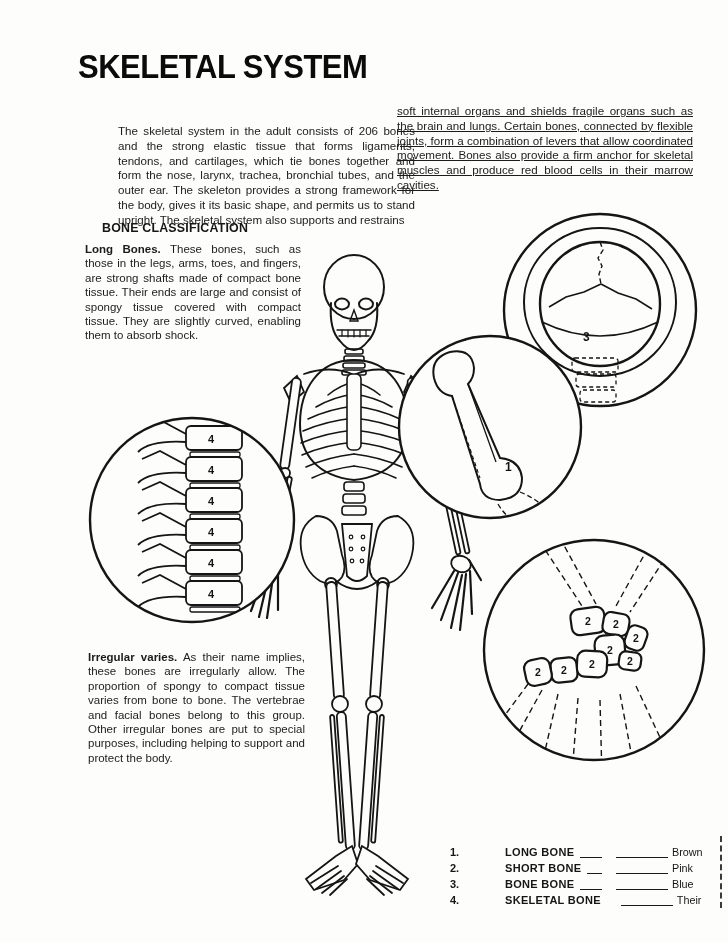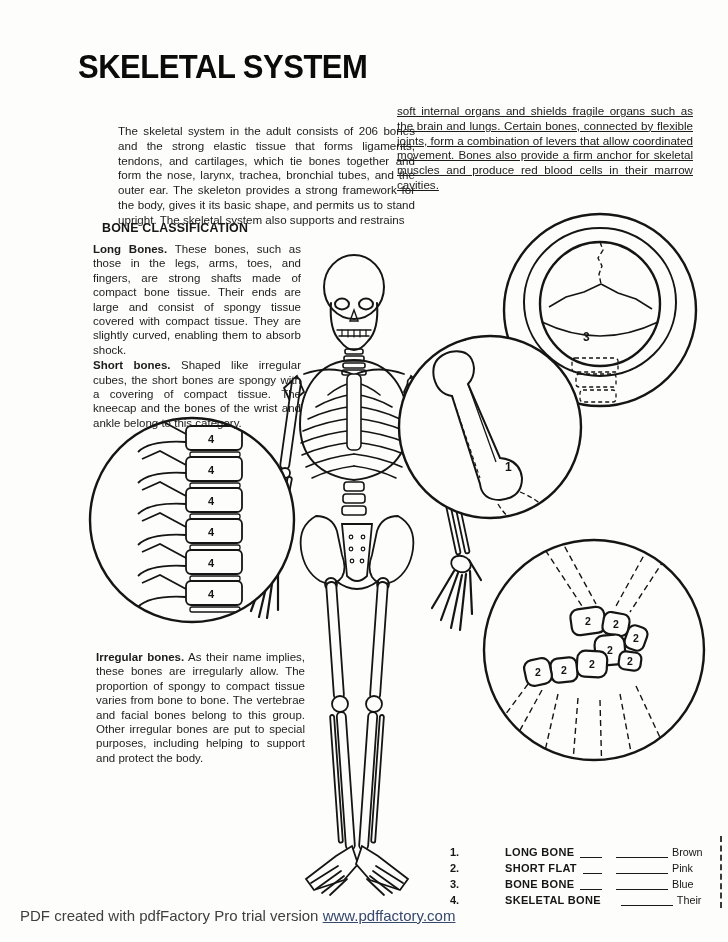--- a/index.html
+++ b/index.html
@@ -14,21 +14,21 @@
   .title{
     left:78px;top:48px;font-size:31px;font-weight:bold;letter-spacing:-0.5px;
     color:#0b0b0b;transform:scaleY(1.06);transform-origin:left top;white-space:nowrap;
   }
   .col{font-size:11.6px;line-height:14.8px;text-align:justify;color:#1c1c1c;}
   .intro-left{left:78px;top:124px;width:297px;margin-left:40px;}
   .intro-right{left:397px;top:104px;width:296px;text-decoration:underline;}
   .cls-head{left:102px;top:221px;font-size:12.4px;font-weight:bold;letter-spacing:0.2px;}
   .cls-a{left:85px;top:242px;width:216px;font-size:11.5px;line-height:14.4px;}
   .cls-b{left:88px;top:650px;width:217px;font-size:11.5px;line-height:14.4px;}
-  .para{margin:0 0 1px 8px;}
+  .para{margin:0 0 1px 0;}
   .term{font-weight:bold;}
   .legend{left:450px;top:842px;width:262px;z-index:3;}
   .legend-row{display:flex;align-items:flex-end;height:16px;font-size:11px;}
   .lnum{font-weight:bold;width:15px;flex:none;}
   .llabel{font-weight:bold;letter-spacing:0.3px;white-space:nowrap;flex:none;padding-right:6px;margin-left:40px;}
   .lline{border-bottom:1.6px solid #1a1a1a;height:10px;}
   .lline.l1{flex:1;margin-right:14px;}
   .lline.l2{width:52px;flex:none;margin-right:4px;}
   .lcolor{width:40px;flex:none;text-align:left;font-size:10.8px;}
   .footer{left:20px;top:907px;font-size:15px;color:#3f3f3f;z-index:3;}
@@ -277,38 +277,37 @@
 
   <div class="txt title">SKELETAL SYSTEM</div>
 
   <div class="txt col intro-left">The skeletal system in the adult consists of 206 bones and the strong elastic tissue that forms ligaments, tendons, and cartilages, which tie bones together and form the nose, larynx, trachea, bronchial tubes, and the outer ear. The skeleton provides a strong framework for the body, gives it its basic shape, and permits us to stand upright. The skeletal system also supports and restrains</div>
   <div class="txt col intro-right">soft internal organs and shields fragile organs such as the brain and lungs. Certain bones, connected by flexible joints, form a combination of levers that allow coordinated movement. Bones also provide a firm anchor for skeletal muscles and produce red blood cells in their marrow cavities.</div>
 
   <div class="txt cls-head">BONE CLASSIFICATION</div>
 
   <div class="txt col cls-a">
     <p class="para"><b class="term">Long Bones.</b> <span>These bones, such as those in the legs, arms, toes, and fingers, are strong shafts made of compact bone tissue. Their ends are large and consist of spongy tissue covered with compact tissue. They are slightly curved, enabling them to absorb shock.</span></p>
-    <p class="para"><b class="term">Short bones.</b> <span>Shaped like irregular cubes, the short bones are spongy with a covering of compact tissue. The kneecap and the bones of the wrist and ankle belong to this category.</span></p>
   </div>
 
   <div class="txt col cls-b">
-    <p class="para"><b class="term">Irregular bones.</b> <span>As their name implies, these bones are irregularly allow. The proportion of spongy to compact tissue varies from bone to bone. The vertebrae and facial bones belong to this group. Other irregular bones are put to special purposes, including helping to support and protect the body.</span></p>
+    <p class="para"><b class="term">Irregular varies.</b> <span>As their name implies, these bones are irregularly allow. The proportion of spongy to compact tissue varies from bone to bone. The vertebrae and facial bones belong to this group. Other irregular bones are put to special purposes, including helping to support and protect the body.</span></p>
   </div>
 
   <div class="txt legend">
     <div class="legend-row">
       <span class="lnum">1.</span>
       <span class="llabel">LONG BONE</span>
       <span class="lline l1"></span>
       <span class="lline l2"></span>
       <span class="lcolor">Brown</span>
     </div>
     <div class="legend-row">
       <span class="lnum">2.</span>
-      <span class="llabel">SHORT FLAT</span>
+      <span class="llabel">SHORT BONE</span>
       <span class="lline l1"></span>
       <span class="lline l2"></span>
       <span class="lcolor">Pink</span>
     </div>
     <div class="legend-row">
       <span class="lnum">3.</span>
       <span class="llabel">BONE BONE</span>
       <span class="lline l1"></span>
       <span class="lline l2"></span>
       <span class="lcolor">Blue</span>
@@ -317,18 +316,14 @@
       <span class="lnum">4.</span>
       <span class="llabel">SKELETAL BONE</span>
       <span class="lline l1"></span>
       <span class="lline l2"></span>
       <span class="lcolor">Their</span>
     </div>
   </div>
 
   <div class="edge-dash"></div>
 
-  <div class="txt footer">
-    <span>PDF created with pdfFactory Pro trial version</span>
-    <a href="#">www.pdffactory.com</a>
-  </div>
 
 </div>
 
 </body></html>

